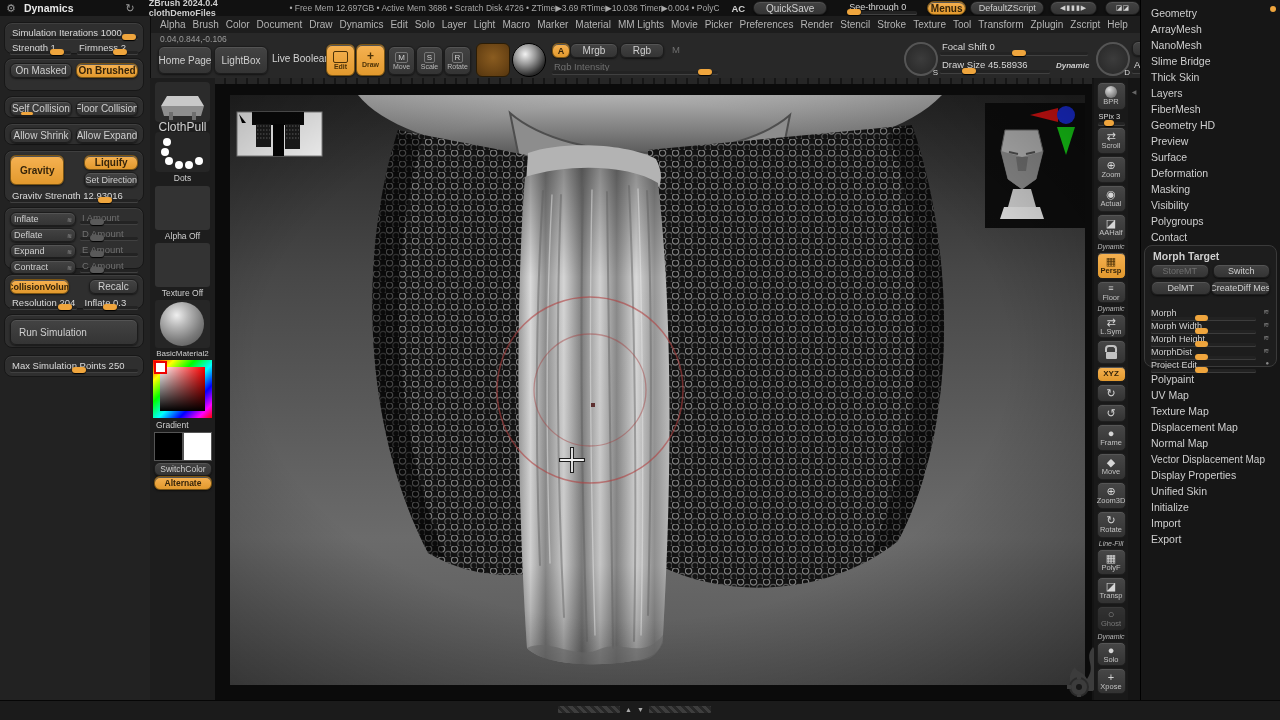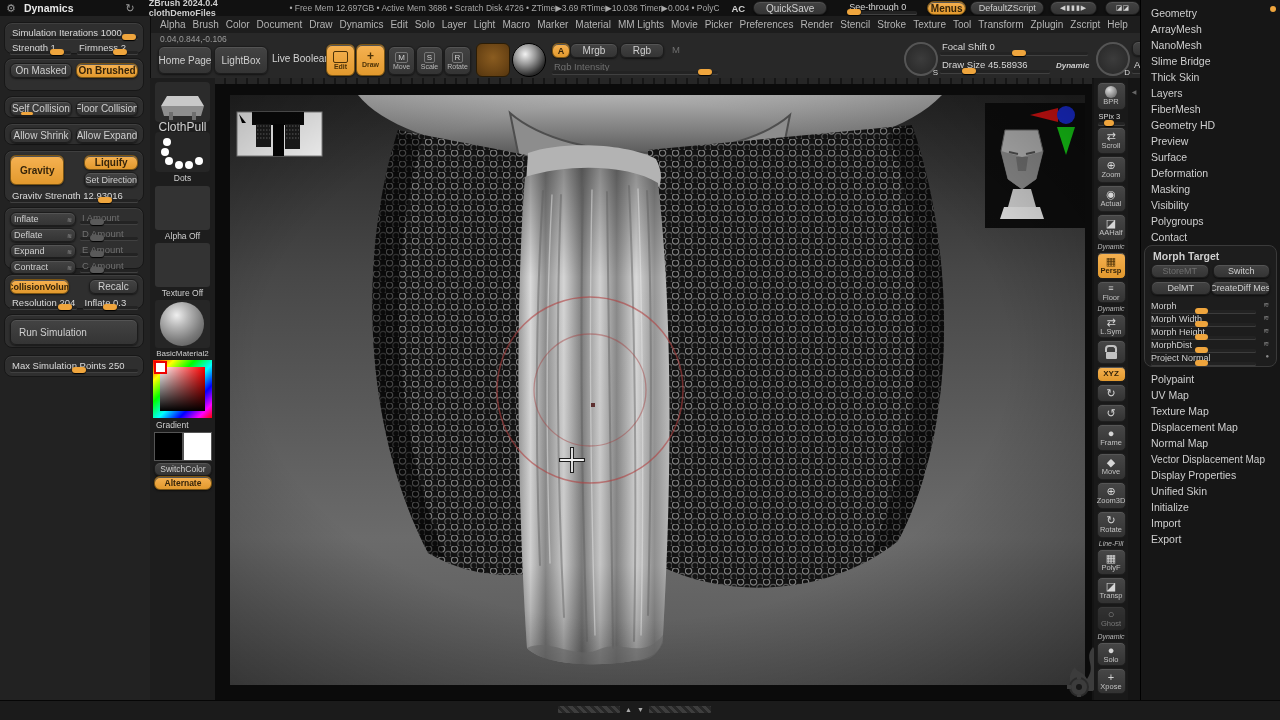--- a/index.html
+++ b/index.html
@@ -651,25 +651,25 @@
         </div>
     </div>
     <div style="display:flex;gap:0;margin-top:3px">
       <div class="b" style="flex:1;height:12px;font-size:9px">
           <span>DelMT</span>
         </div>
       <div class="b" style="flex:1;height:12px;font-size:9px">
           <span>CreateDiff Mes</span>
         </div>
     </div>
-    <div class="msl" style="margin-top:6px"><span>Morph</span><span class="mk">≋</span><i class="tk"></i><i class="kb" style="left:44px"></i></div>
+    <div class="msl" style="margin-top:13px"><span>Morph</span><span class="mk">≋</span><i class="tk"></i><i class="kb" style="left:44px"></i></div>
     <div class="msl"><span>Morph Width</span><span class="mk">≋</span><i class="tk"></i><i class="kb" style="left:44px"></i></div>
     <div class="msl"><span>Morph Height</span><span class="mk">≋</span><i class="tk"></i><i class="kb" style="left:44px"></i></div>
     <div class="msl"><span>MorphDist</span><span class="mk">≋</span><i class="tk"></i><i class="kb" style="left:44px"></i></div>
-    <div class="msl"><span>Project Normal</span><span class="mk" style="font-size:6px">●</span><i class="tk"></i><i class="kb" style="left:44px"></i></div>
+    <div class="msl"><span>Project Edit</span><span class="mk" style="font-size:6px">●</span><i class="tk"></i><i class="kb" style="left:44px"></i></div>
   </div>
   <div style="position:absolute;left:0;top:371px;width:140px">
     <div class="tp-item">Polypaint</div>
     <div class="tp-item">UV Map</div>
     <div class="tp-item">Texture Map</div>
     <div class="tp-item">Displacement Map</div>
     <div class="tp-item">Normal Map</div>
     <div class="tp-item" style="font-size:10px">Vector Displacement Map</div>
     <div class="tp-item">Display Properties</div>
     <div class="tp-item">Unified Skin</div>

